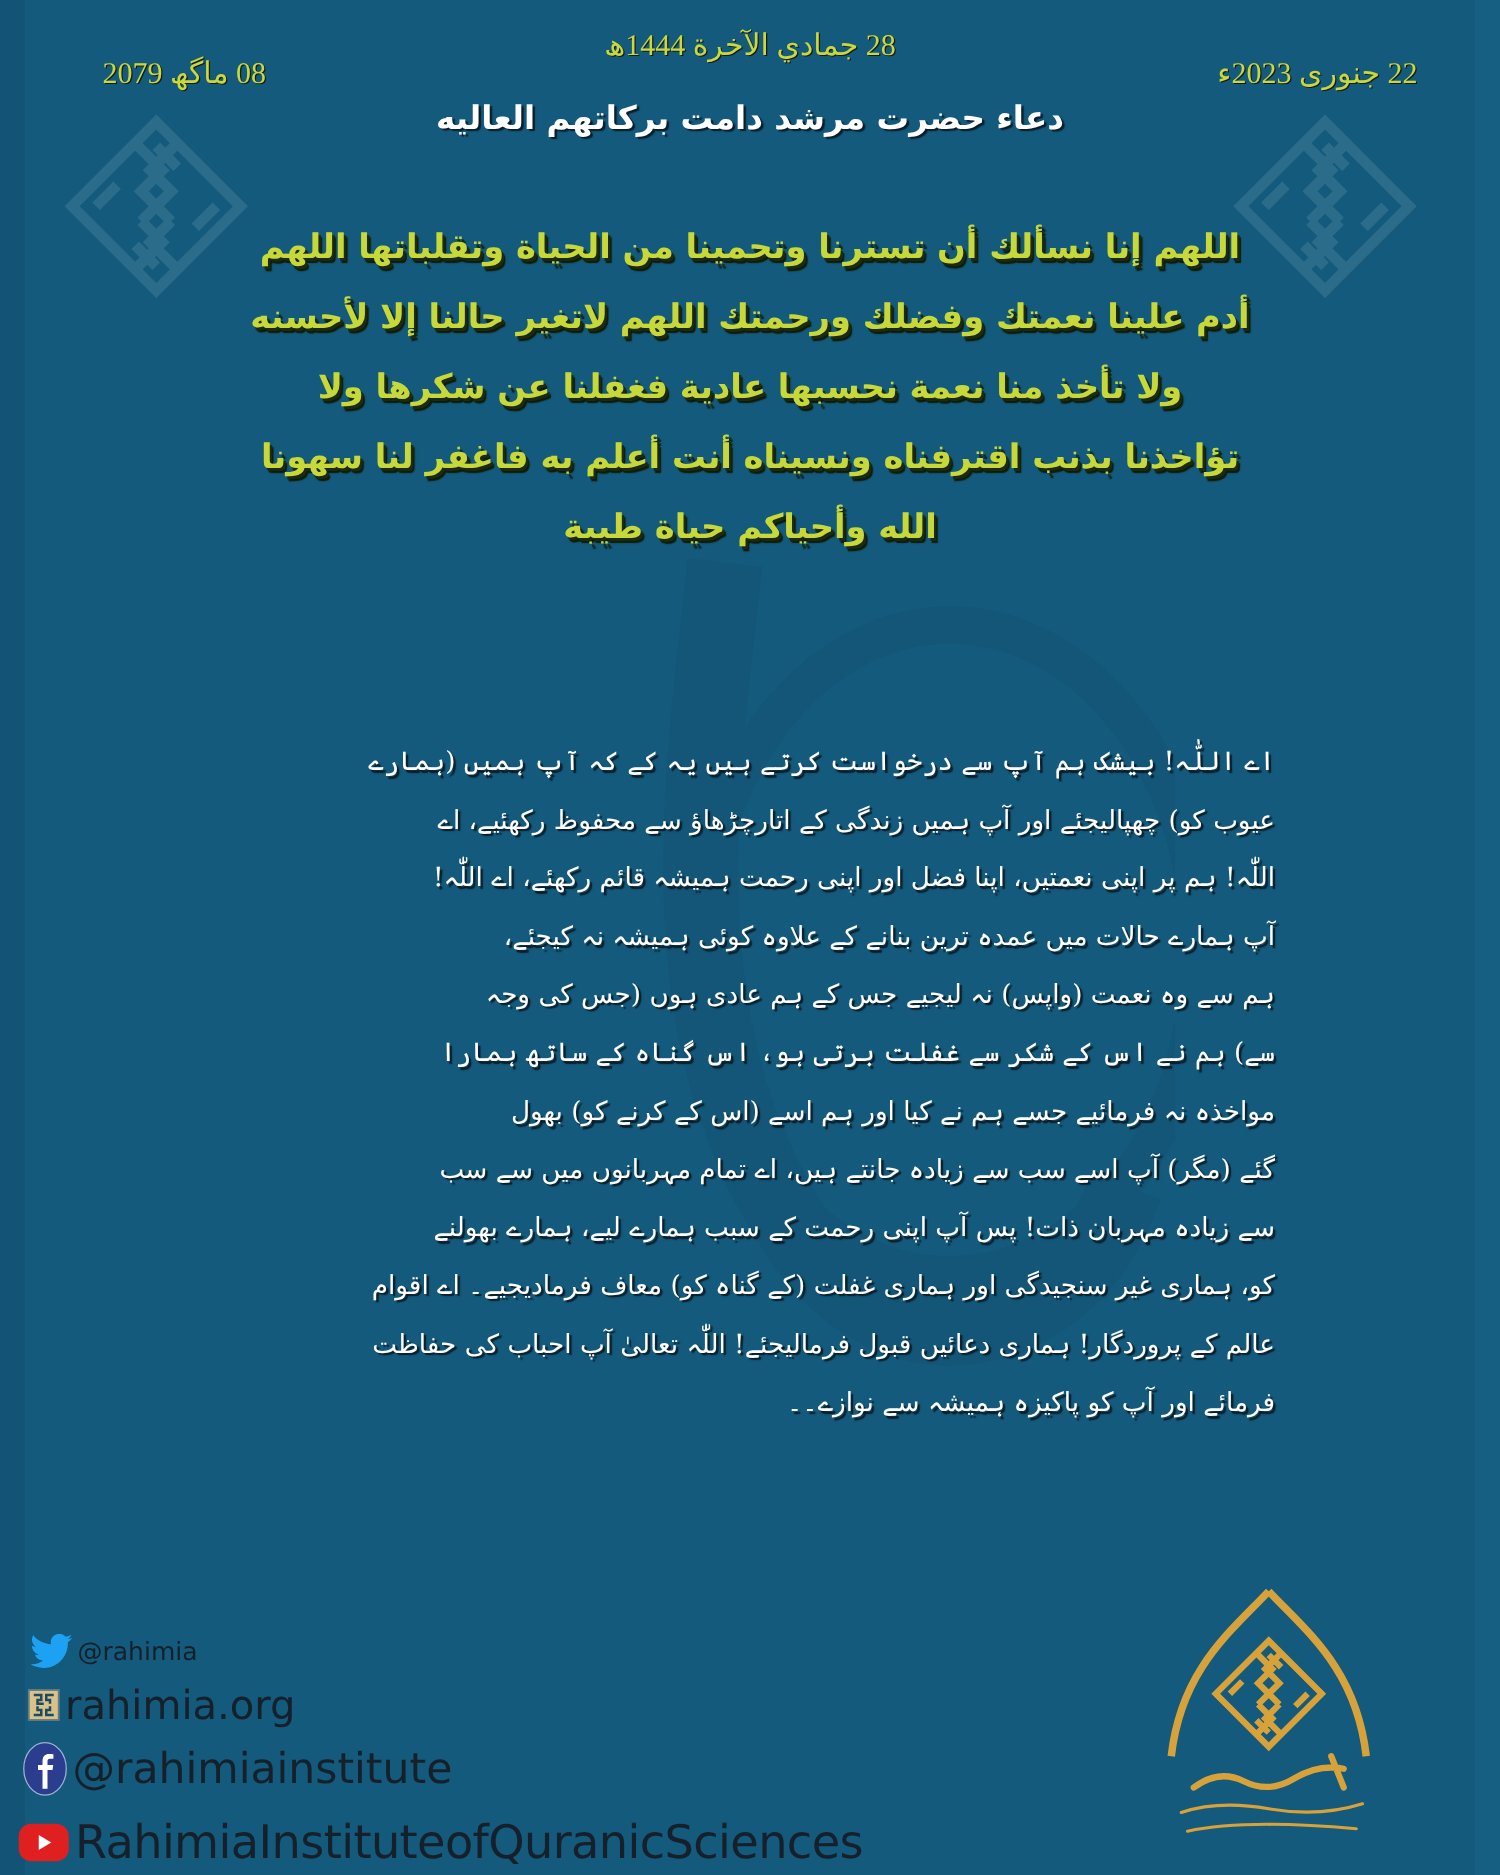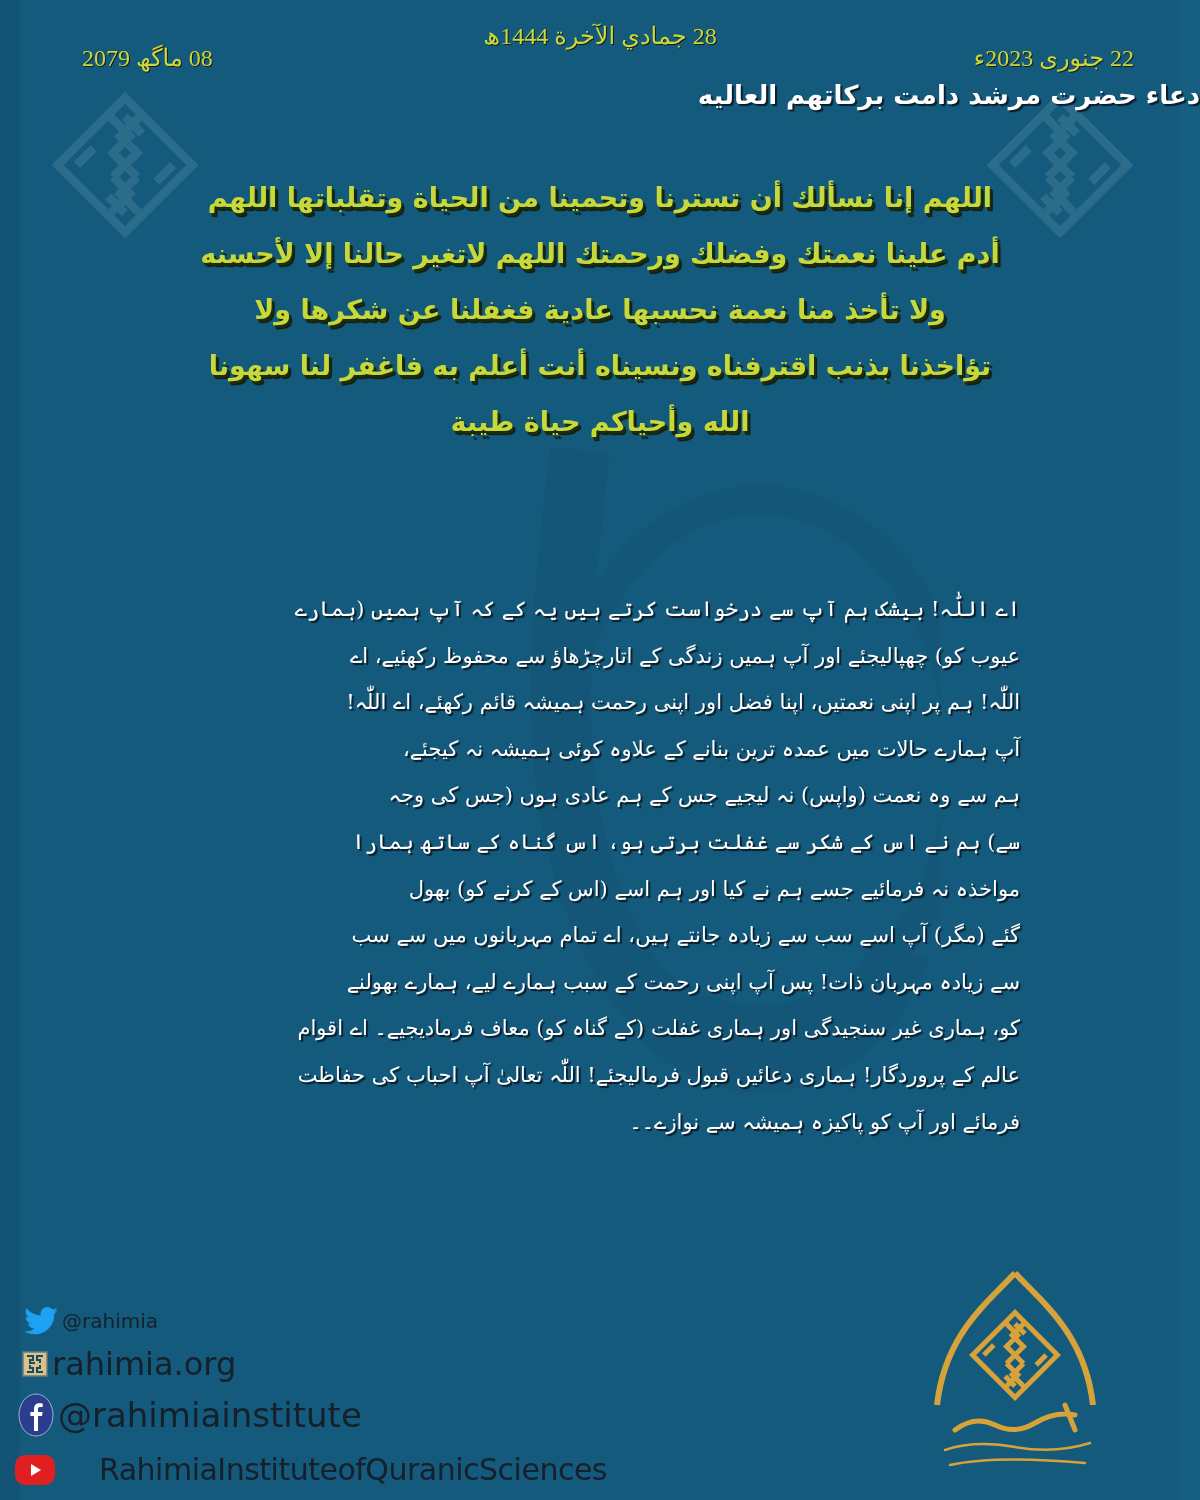--- a/index.html
+++ b/index.html
@@ -16,42 +16,42 @@
     .watermark-knot.left { left:40px; top:80px; width:170px; height:170px; }
     .watermark-knot.right { left:975px; top:80px; width:170px; height:170px; }
     .watermark-big { position:absolute; left:380px; top:430px; width:560px; height:760px; opacity:0.07; }
 
     .date { position:absolute; font-family:"Liberation Serif", serif; color:#c9d83a;
       text-shadow: 1px 1px 0 #1a1a1a; font-size:24px; direction:rtl; }
     .date.gregorian { right:66px; top:44px; }
     .date.hijri { left:0; right:0; top:22px; text-align:center; }
     .date.bikrami { left:82px; top:44px; }
 
-    .title { position:absolute; left:0; right:0; top:80px; text-align:right;
+    .title { position:absolute; left:0; right:0; top:80px; text-align:center;
       color:#ffffff; font-family:"DejaVu Sans", sans-serif; font-weight:bold;
       font-size:26px; direction:rtl; text-shadow: 2px 2px 1px #0a1e2a; }
 
     .arabic-block { position:absolute; left:140px; right:140px; top:170px;
       direction:rtl; text-align:center; }
     .arabic-line { display:block; color:#c7d93a; font-family:"DejaVu Sans", sans-serif;
       font-weight:bold; font-size:27px; line-height:56px;
       text-shadow: 2px 3px 0 #1b2a10, 3px 4px 1px #0d1a08; white-space:nowrap; }
 
     .urdu-block { position:absolute; left:190px; right:180px; top:586px;
       direction:rtl; text-align:right; }
     .urdu-line { display:block; color:#ffffff; font-family:"DejaVu Serif", serif;
       font-size:21px; line-height:46.6px; white-space:nowrap;
       text-shadow: 2px 2px 1px #0b1c26; }
     .social-row { display:flex; align-items:center; color:#16202a;
       font-family:"DejaVu Sans", sans-serif; }
     .social-row .icon { display:inline-flex; align-items:center; justify-content:center; margin-right:4px; }
     .row-twitter { position:absolute; top:1307px; left:24px; font-size:20px; }
     .row-web { position:absolute; top:1345px; left:22px; font-size:32px; }
     .row-fb { position:absolute; top:1393px; left:18px; font-size:34px; }
-    .row-yt { position:absolute; top:1452px; left:14px; font-size:30px; letter-spacing:-0.5px;gap:39px; }
+    .row-yt { position:absolute; top:1452px; left:14px; font-size:37px; letter-spacing:-0.5px; }
 
     .logo { position:absolute; left:915px; top:1265px; width:200px; height:230px; }
   </style>
 </head>
 <body>
 
 <div class="bg-edge-left"></div>
 <div class="bg-edge-right"></div>
 
 <svg class="watermark-knot left" viewBox="0 0 100 100">

